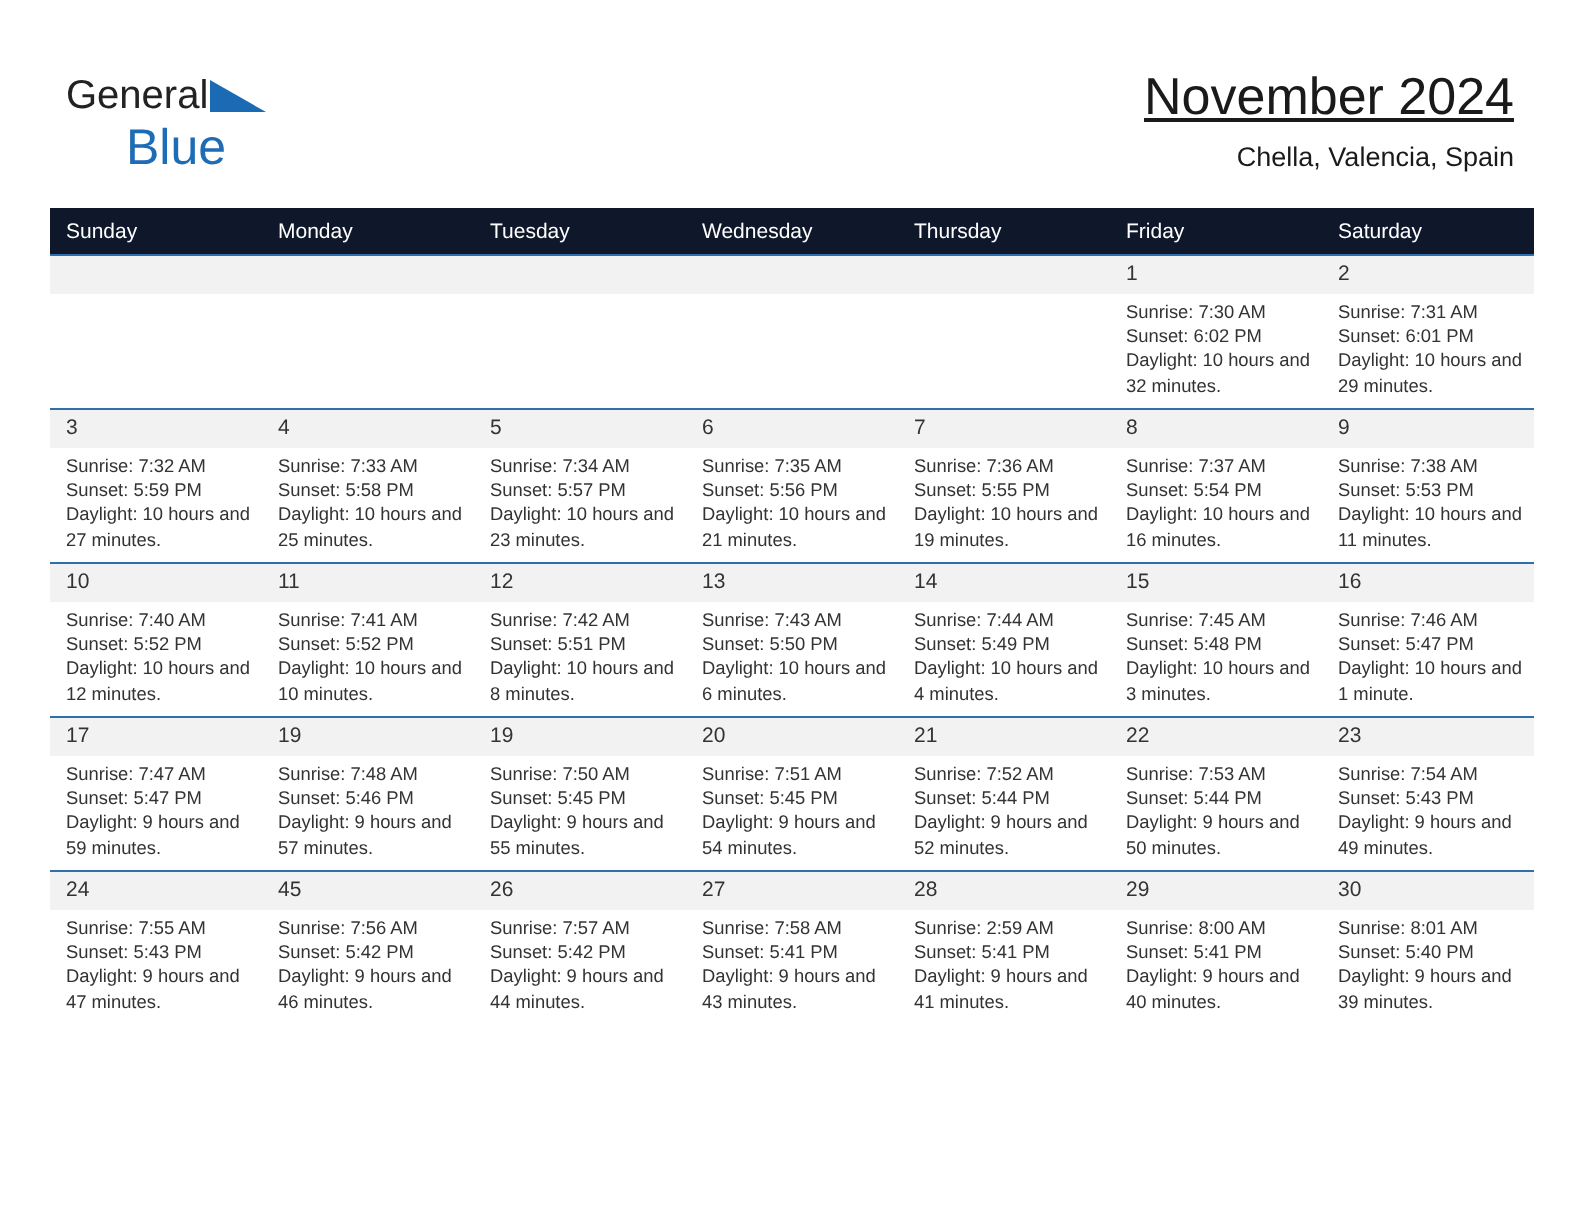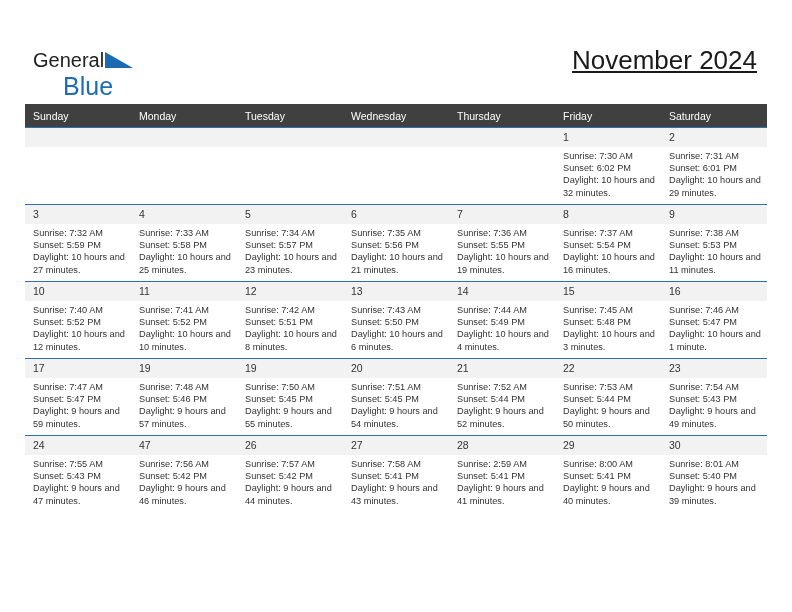--- a/index.html
+++ b/index.html
@@ -21,21 +21,20 @@
     box-sizing: border-box;
   }
 
   
   .header {
     position: absolute;
     left: 0;
     top: 0;
     width: 792px;
     height: 100px;
-    margin-top: 12px;
   }
   .brand {
     position: absolute;
     left: 33px;
     top: 38px;
     width: 130px;
     height: 48px;
   }
   .brand-general {
     position: absolute;
@@ -89,21 +88,21 @@
   
   .calendar {
     position: absolute;
     left: 25px;
     top: 104px;
     width: 742px;
     border-collapse: collapse;
     table-layout: fixed;
   }
   .calendar th {
-    background: #404040;
+    background: #0f172a;
     color: #ffffff;
     font-size: 10.5px;
     font-weight: normal;
     text-align: left;
     padding: 5px 0 5px 8px;
     height: 13px;
     border: none;
   }
   .calendar td {
     vertical-align: top;
@@ -147,20 +146,21 @@
   <div class="header">
 
     <div class="brand">
       <span class="brand-general">General</span>
       <span class="brand-tri"></span>
       <span class="brand-blue">Blue</span>
     </div>
 
     <div class="title-block">
       <div class="month-title">November 2024</div>
+      <div class="location">Chella, Valencia, Spain</div>
     </div>
 
   </div>
 
   <table class="calendar">
     <thead>
       <tr>
         <th>Sunday</th>
         <th>Monday</th>
         <th>Tuesday</th>
@@ -381,21 +381,21 @@
         <tr class="week-row">
           <td>
             <div class="daynum">24</div>
             <div class="cellbody">
               <div>Sunrise: 7:55 AM</div>
               <div>Sunset: 5:43 PM</div>
               <div class="daylight">Daylight: 9 hours and 47 minutes.</div>
             </div>
           </td>
           <td>
-            <div class="daynum">47</div>
+            <div class="daynum">45</div>
             <div class="cellbody">
               <div>Sunrise: 7:56 AM</div>
               <div>Sunset: 5:42 PM</div>
               <div class="daylight">Daylight: 9 hours and 46 minutes.</div>
             </div>
           </td>
           <td>
             <div class="daynum">26</div>
             <div class="cellbody">
               <div>Sunrise: 7:57 AM</div>

